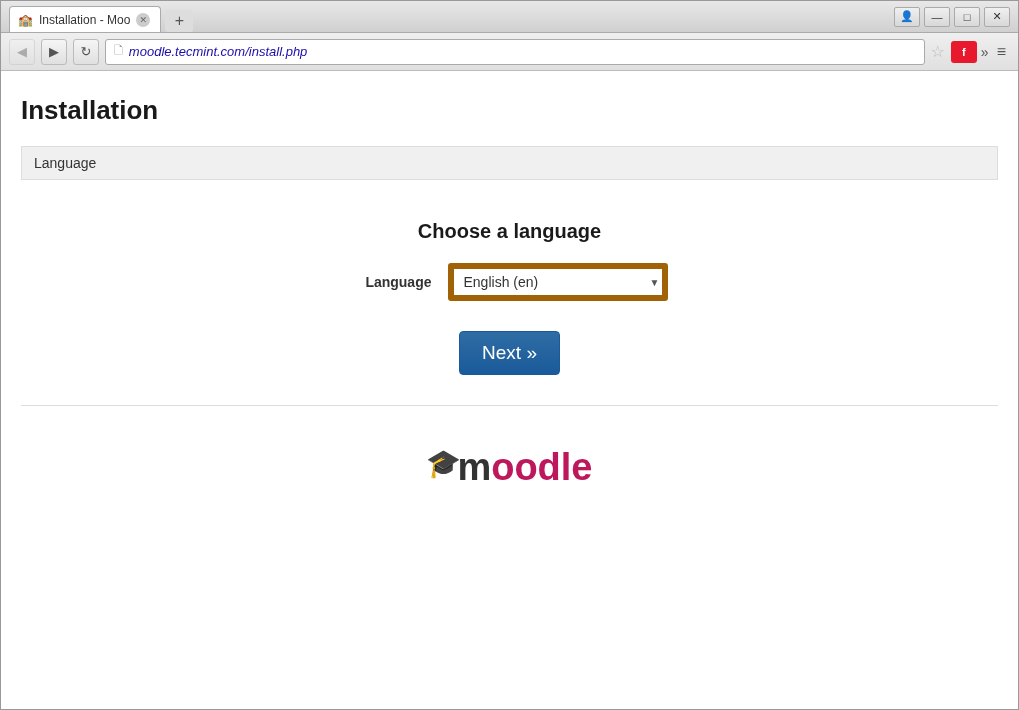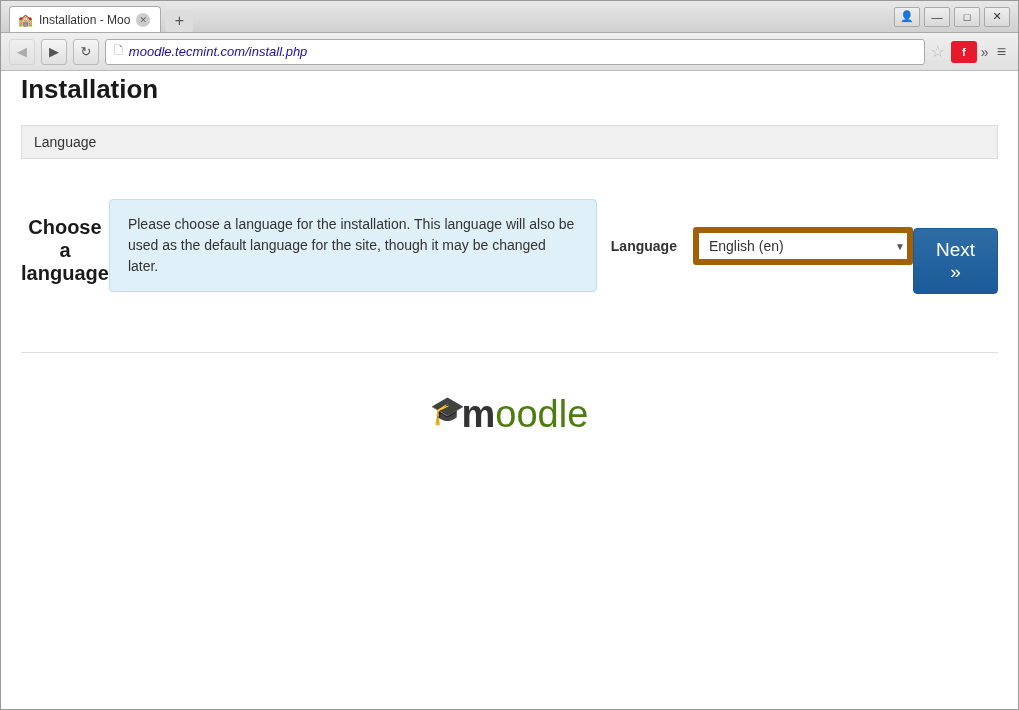--- a/index.html
+++ b/index.html
@@ -96,37 +96,37 @@
     .toolbar-right { display: flex; align-items: center; gap: 4px; }
     .flipboard-btn { width: 26px; height: 22px; background: #e8192c; border-radius: 3px; display: flex; align-items: center; justify-content: center; color: #fff; font-size: 11px; font-weight: bold; cursor: pointer; }
     .more-btn { font-size: 16px; color: #555; cursor: pointer; padding: 0 4px; }
     .ext-btn { font-size: 14px; color: #555; cursor: pointer; }
 
     
     .page-content {
       flex: 1;
       background: #fff;
       overflow-y: auto;
-      padding: 3px 20px 40px 20px;
+      padding: 24px 20px 40px 20px;
     }
 
     .page-title { font-size: 26px; font-weight: bold; color: #1a1a1a; margin-bottom: 20px; }
 
     .section-header {
       background: #f0f0f0;
       border: 1px solid #ddd;
       padding: 8px 12px;
       font-size: 14px;
       color: #333;
       margin-bottom: 30px;
     }
 
     .content-area {
       display: flex;
-      flex-direction: row;
+      flex-direction: column;
       align-items: center;
       padding: 10px 0;
     }
 
     .section-title {
       font-size: 20px;
       font-weight: bold;
       color: #1a1a1a;
       margin-bottom: 20px;
       text-align: center;
@@ -223,21 +223,21 @@
       font-family: Arial, sans-serif;
       font-weight: normal;
     }
     .moodle-hat {
       font-size: 28px;
       color: #333;
       margin-right: -4px;
       margin-bottom: 8px;
     }
     .moodle-m { color: #333; font-weight: bold; }
-    .moodle-oodle { color: #4d7c0f; font-weight: normal; }
+    .moodle-oodle { color: #be185d; font-weight: bold; }
   </style>
 </head>
 <body>
 
 <div class="window">
 
   <div class="titlebar">
     <div class="titlebar-tabs">
       <div class="tab-active">
         <span class="tab-favicon">🏫</span>
@@ -275,23 +275,20 @@
   <div class="page-content">
     <h1 class="page-title">Installation</h1>
 
     <div class="section-header">
       <span>Language</span>
     </div>
 
     <div class="content-area">
       <h2 class="section-title">Choose a language</h2>
 
-      <div class="info-box">
-        <span>Please choose a language for the installation. This language will also be used as the default language for the site, though it may be changed later.</span>
-      </div>
 
       <div class="form-row">
         <label class="form-label">Language</label>
         <div class="select-wrapper">
           <select class="lang-select">
             <option value="en" selected="">English (en)</option>
             <option value="fr">French (fr)</option>
             <option value="de">German (de)</option>
             <option value="es">Spanish (es)</option>
           </select>

